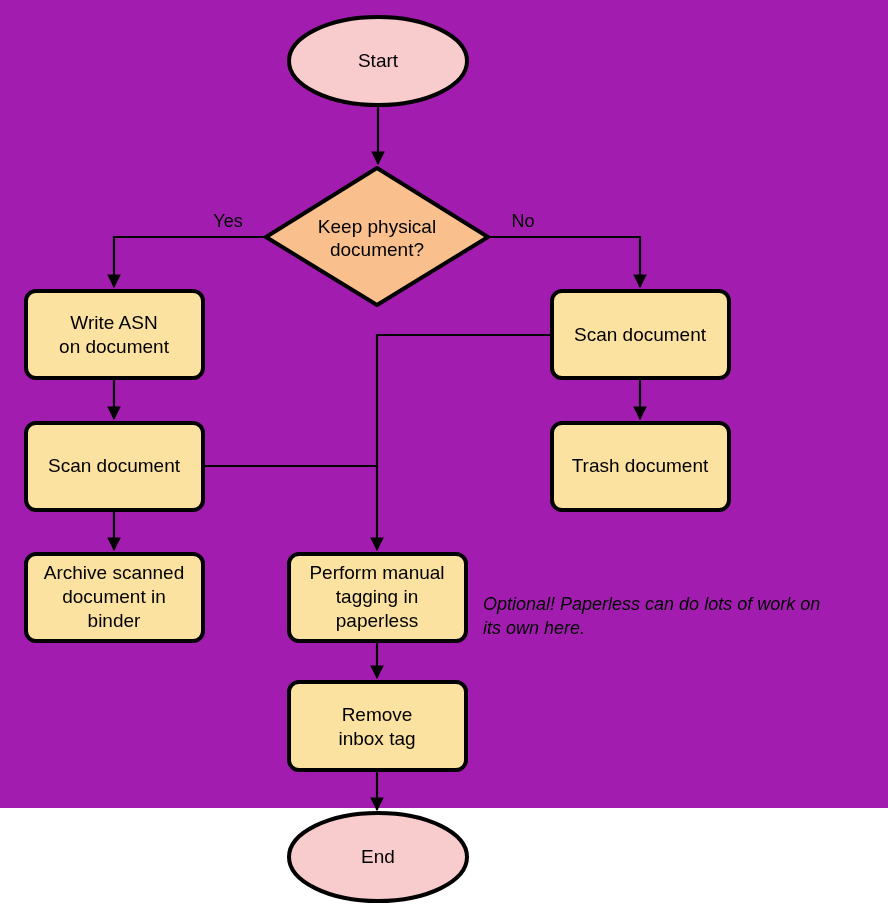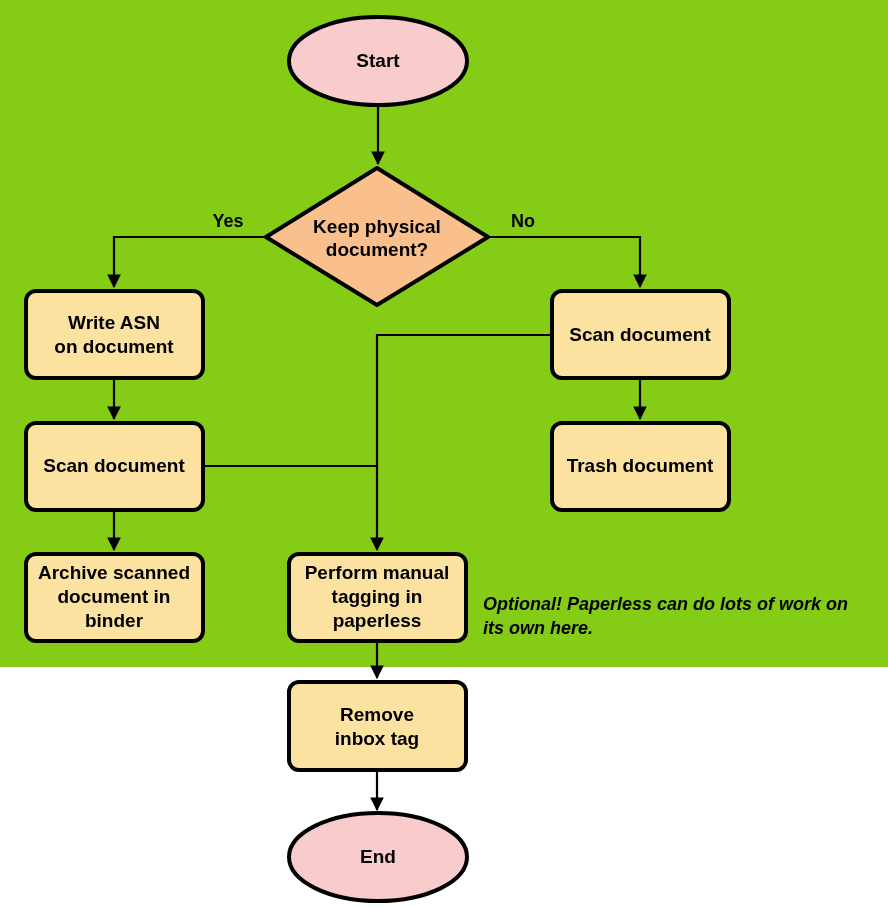--- a/index.html
+++ b/index.html
@@ -10,23 +10,22 @@
   }
   body {
     width: 888px;
     height: 907px;
     font-family: "Liberation Sans", sans-serif;
     overflow: hidden;
   }
   #flowchart-root {
     position: relative;
     width: 888px;
-    height: 667px;
-    background: #84cc16;
-    font-weight: bold;
+    height: 808px;
+    background: #a21caf;
   }
   #flow-svg {
     position: absolute;
     top: 0;
     left: 0;
     width: 888px;
     height: 907px;
     display: block;
   }
   .node-label {

